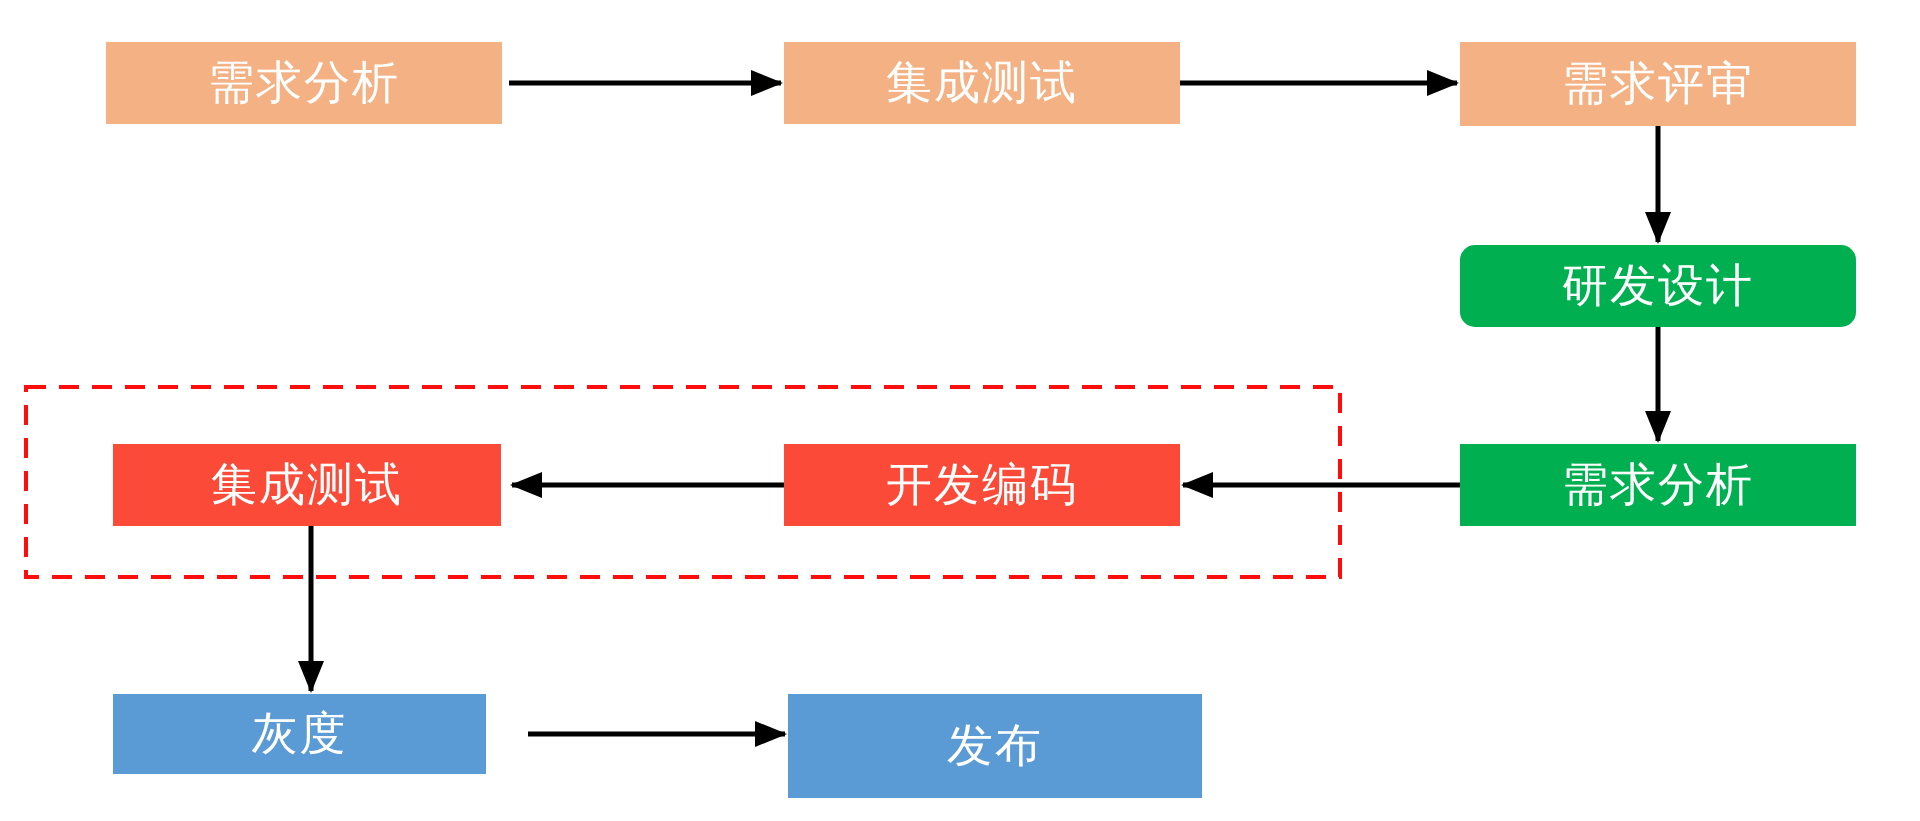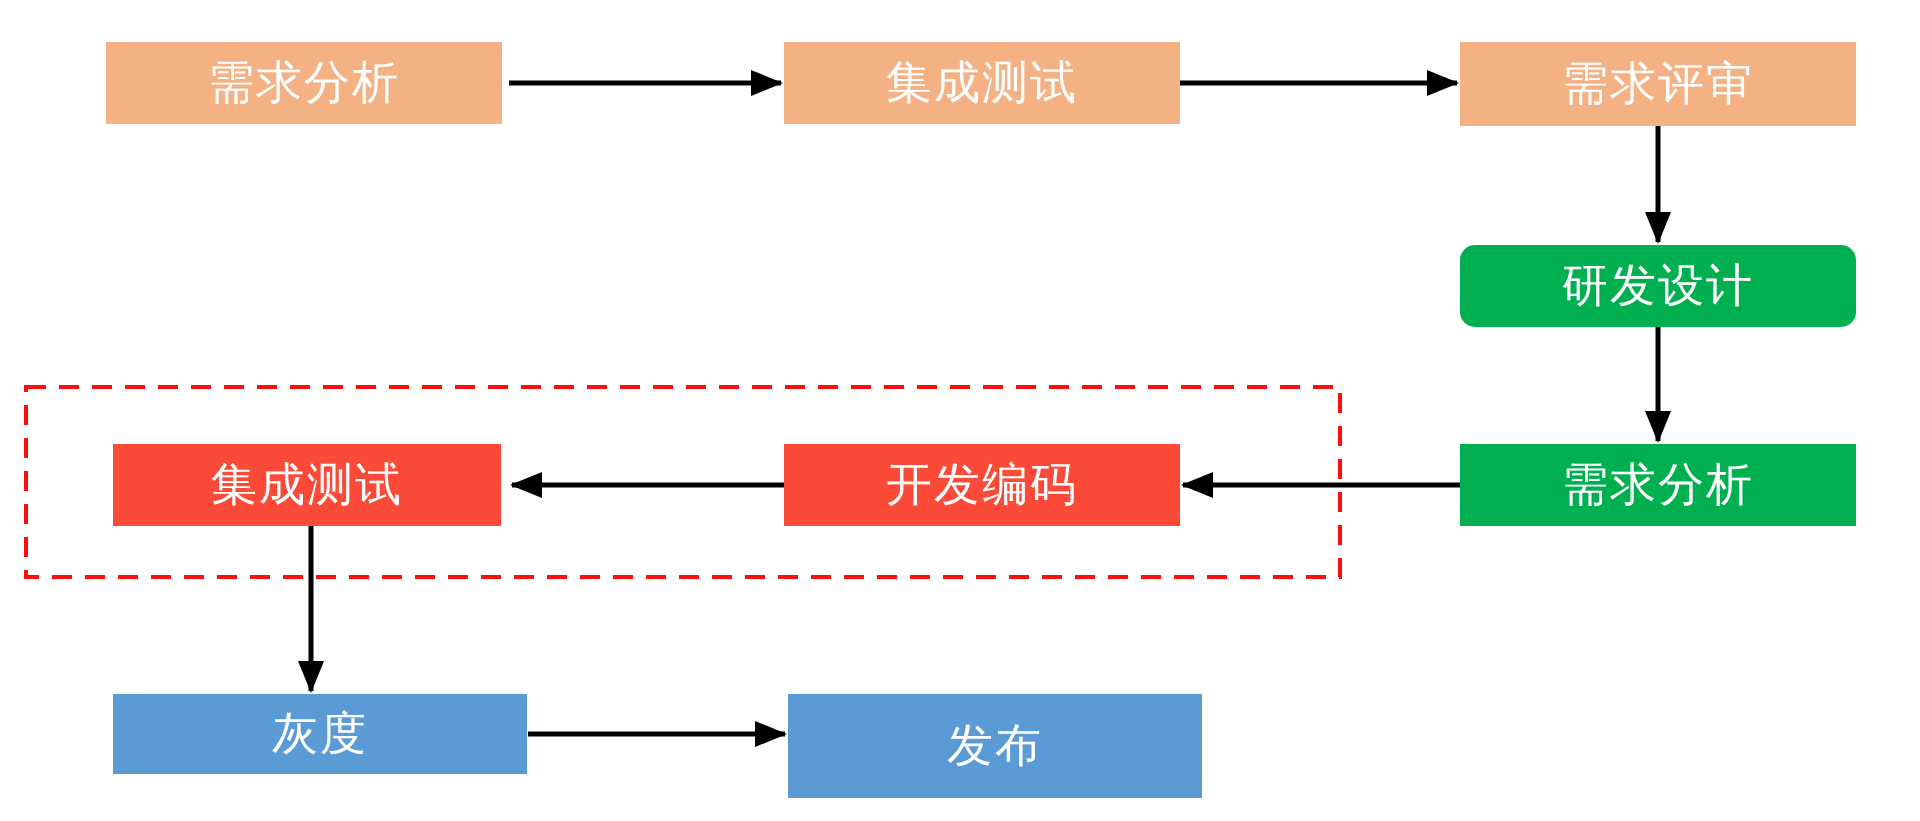--- a/index.html
+++ b/index.html
@@ -42,21 +42,21 @@
   .box.red    { background: var(--red, #FB4A38); }
   .box.blue   { background: var(--blue, #5B9BD5); }
 
   #b-req-analysis   { left: 106px;  top: 42px;  width: 396px; height: 82px; }
   #b-req-review     { left: 784px;  top: 42px;  width: 396px; height: 82px; }
   #b-outline-design { left: 1460px; top: 42px;  width: 396px; height: 84px; }
   #b-rd-design      { left: 1460px; top: 245px; width: 396px; height: 82px; border-radius: 15px; }
   #b-dev-coding     { left: 1460px; top: 444px; width: 396px; height: 82px; }
   #b-func-test      { left: 784px;  top: 444px; width: 396px; height: 82px; }
   #b-int-test       { left: 113px;  top: 444px; width: 388px; height: 82px; }
-  #b-gray           { left: 113px;  top: 694px; width: 414px; height: 80px; }
+  #b-gray           { left: 113px;  top: 694px; width: 373px; height: 80px; }
   #b-release        { left: 788px;  top: 694px; width: 414px; height: 104px; }
 </style>
 </head>
 <body>
 
 <div class="canvas">
 
   <svg class="connectors" viewBox="0 0 1920 821">
     <defs>
       <marker id="arrowhead" markerUnits="userSpaceOnUse" markerWidth="34" markerHeight="26" refX="30" refY="13" orient="auto">

